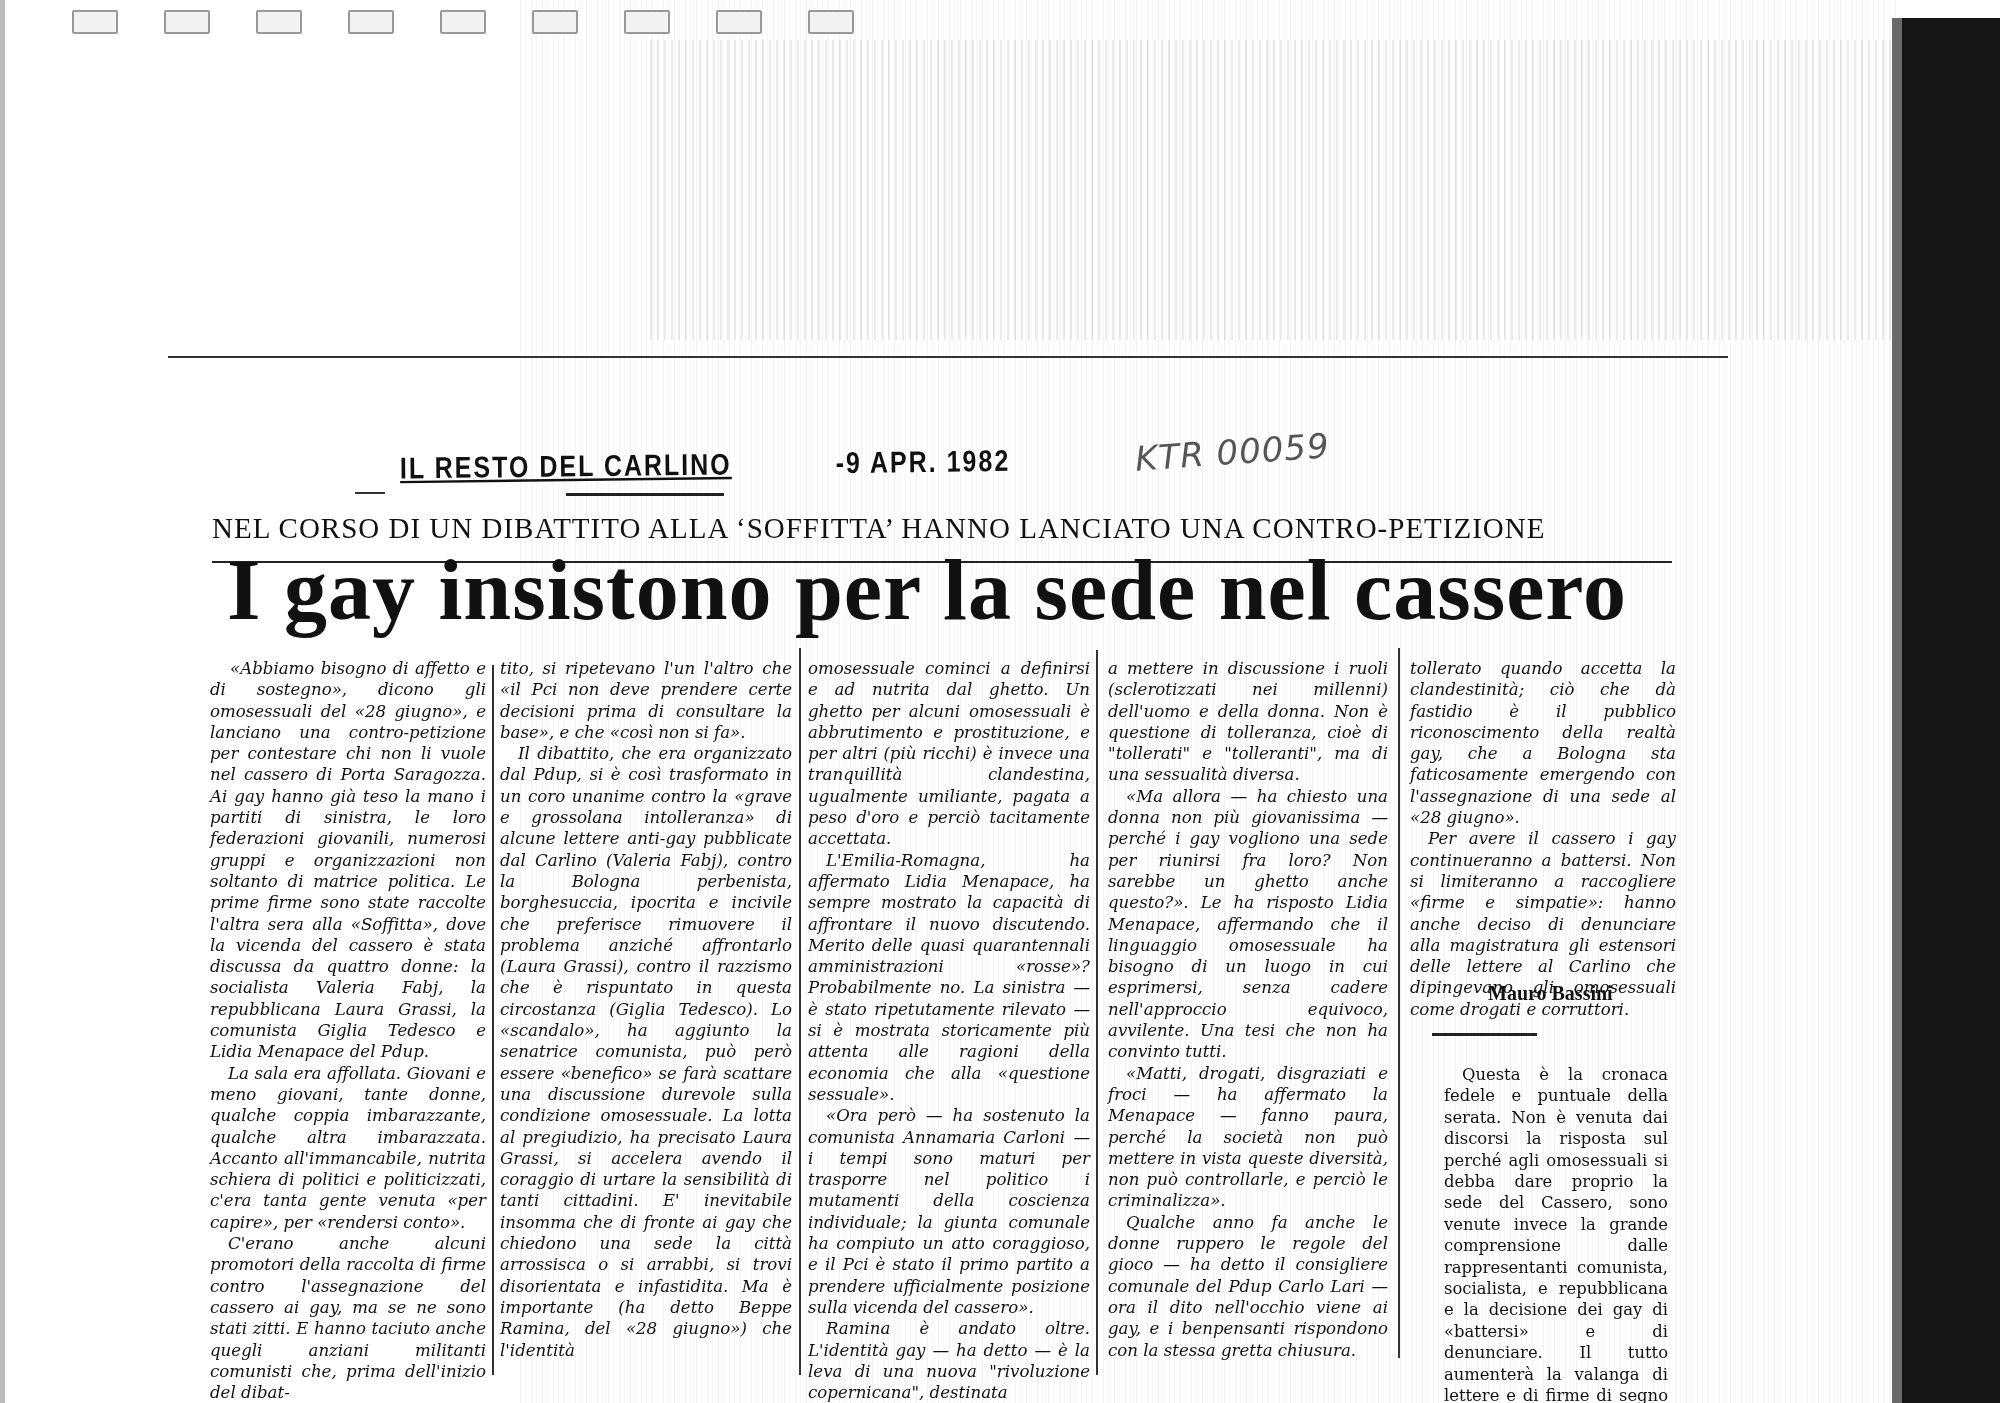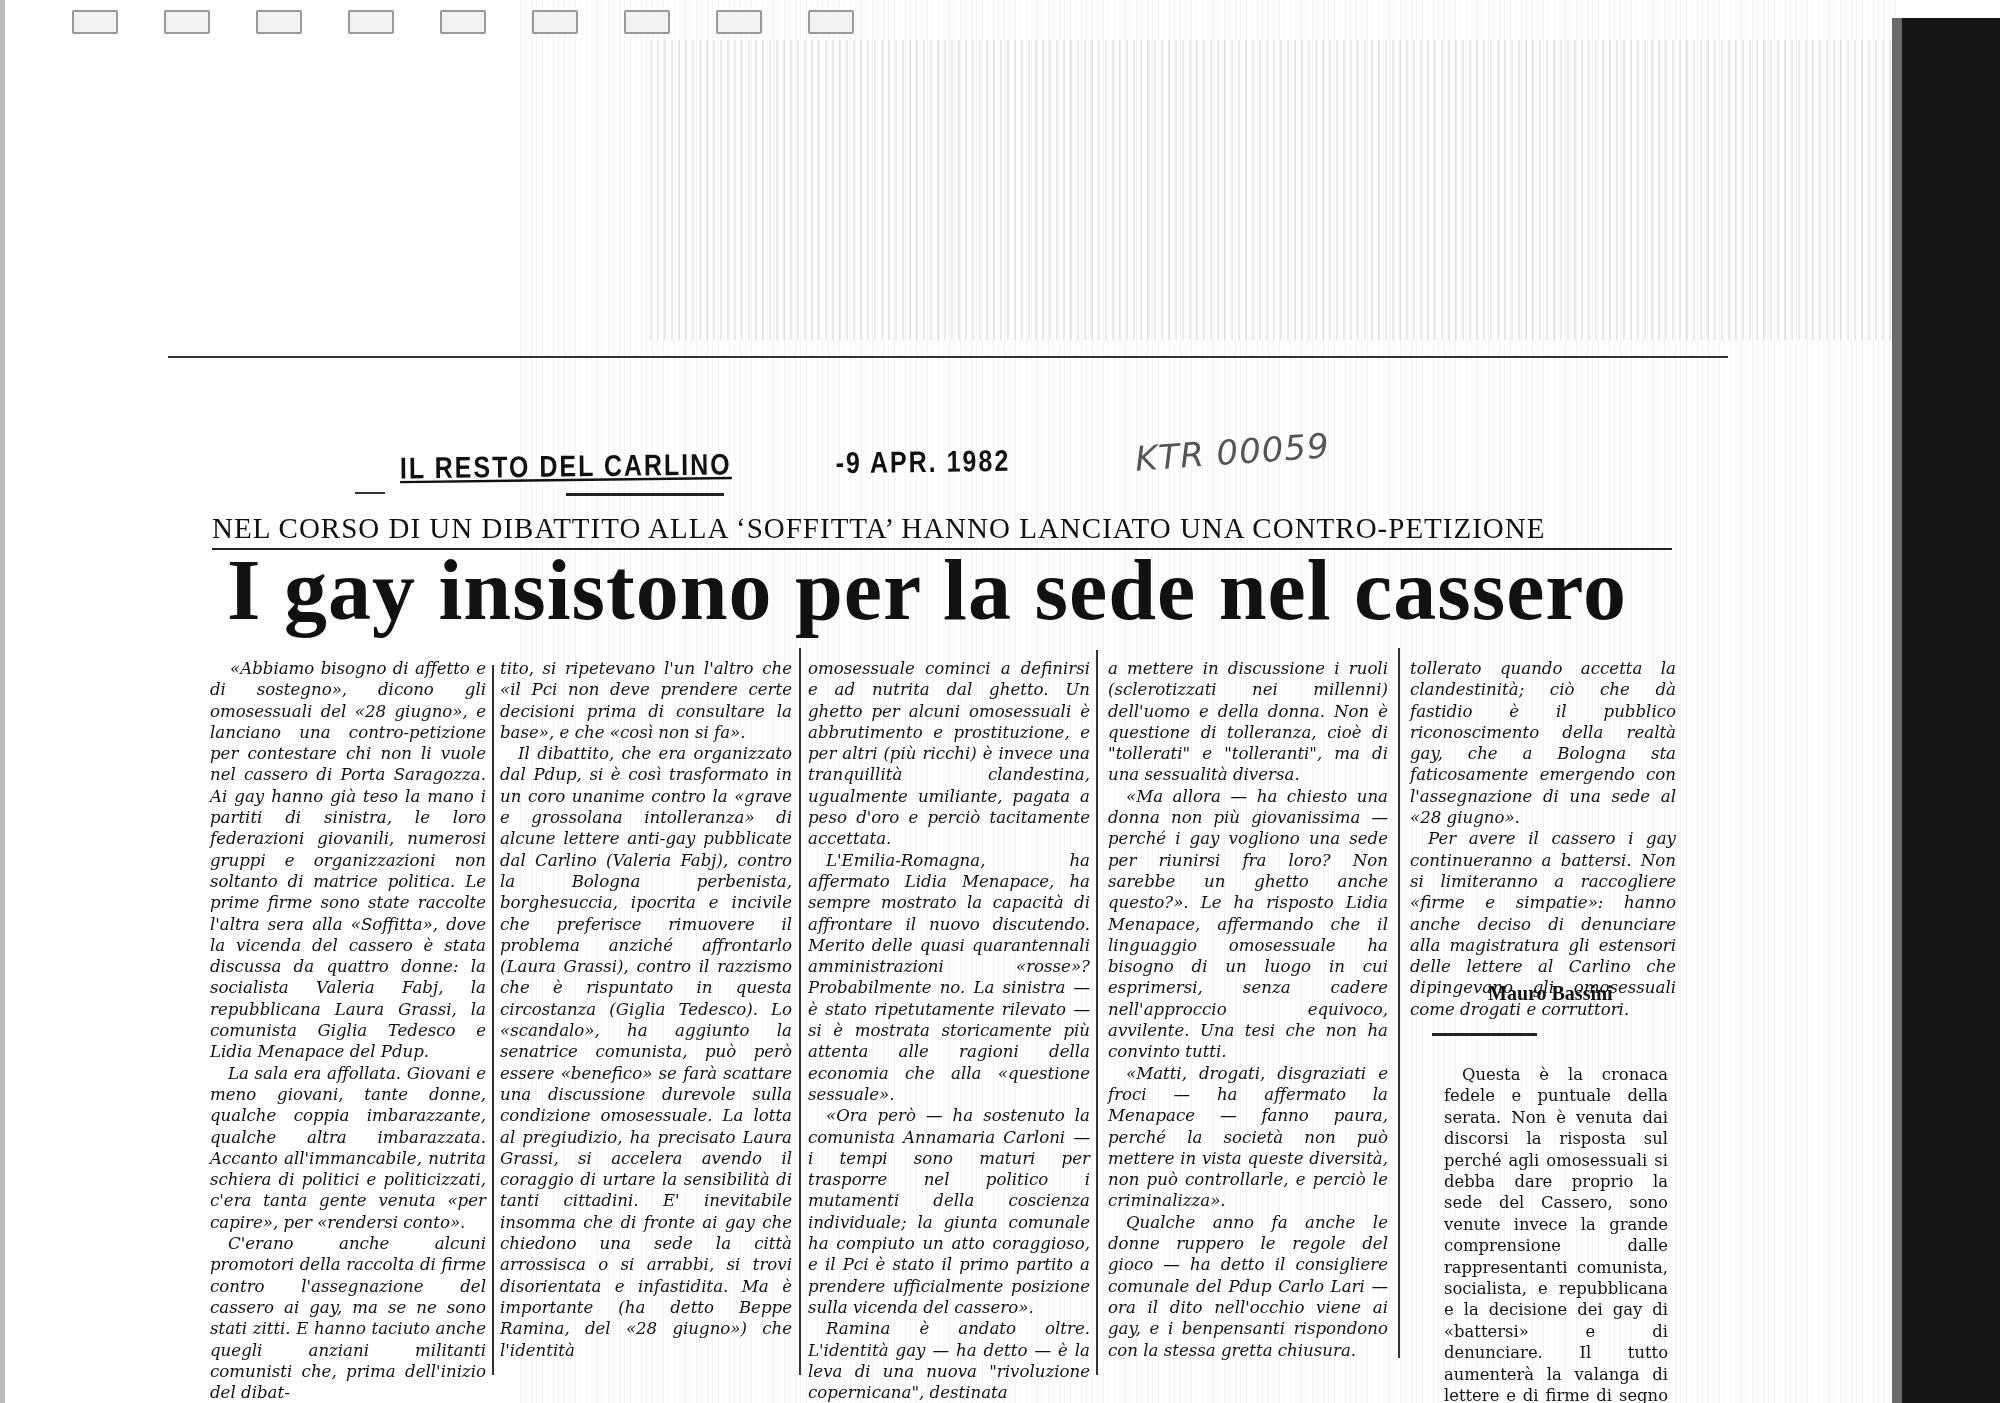--- a/index.html
+++ b/index.html
@@ -38,21 +38,21 @@
   .mast-left { position: absolute; left: 355px; top: 492px; width: 30px; height: 2px; background: #333; }
   .archive-code {
     position: absolute; left: 1135px; top: 432px;
     font-family: "DejaVu Sans", sans-serif; font-style: italic; font-size: 34px;
     color: #555; font-weight: 300; letter-spacing: 1px; transform: rotate(-4deg);
   }
 
   .kicker {
     position: absolute; left: 212px; top: 512px; width: 1460px;
     font-family: "Liberation Serif", serif; font-size: 29px; letter-spacing: 1px;
-    white-space: nowrap; border-bottom: 2px solid #222; padding-bottom: 3px;
+    white-space: nowrap; border-bottom: 2px solid #222; padding-bottom: 16px;
   }
   .headline {
     position: absolute; left: 206px; top: 540px;
     font-family: "Liberation Serif", serif; font-weight: bold;
     font-size: 86px; letter-spacing: 1px; white-space: nowrap; margin-left: 21px;
   }
 
   .col {
     position: absolute; top: 658px;
     font-family: "DejaVu Serif", serif; font-style: italic;

